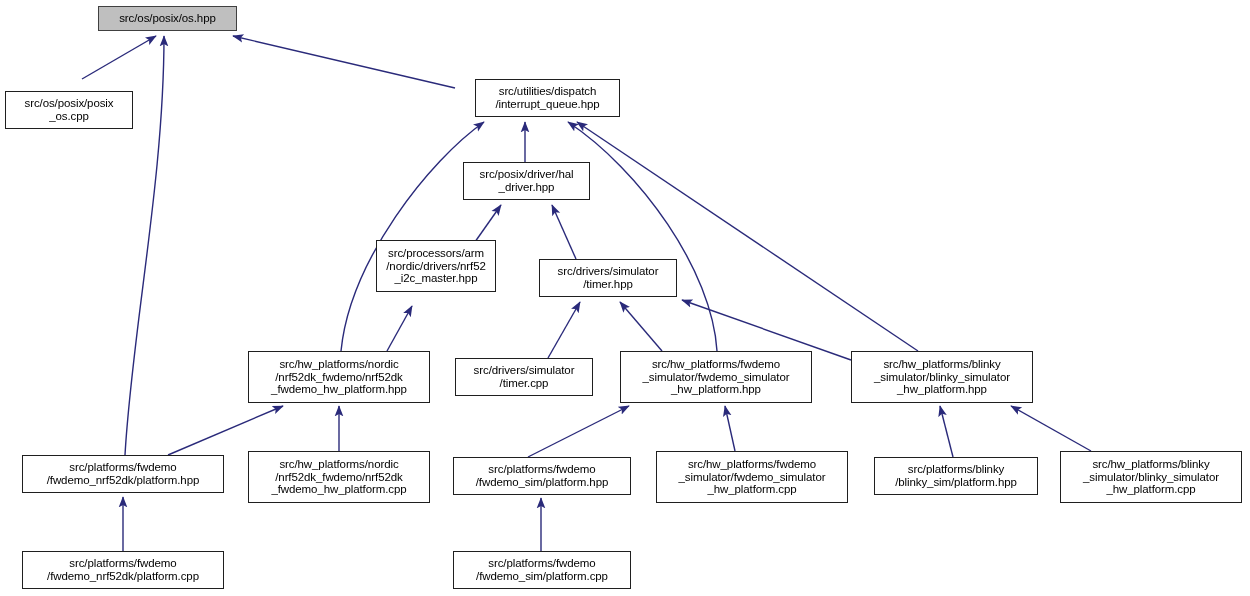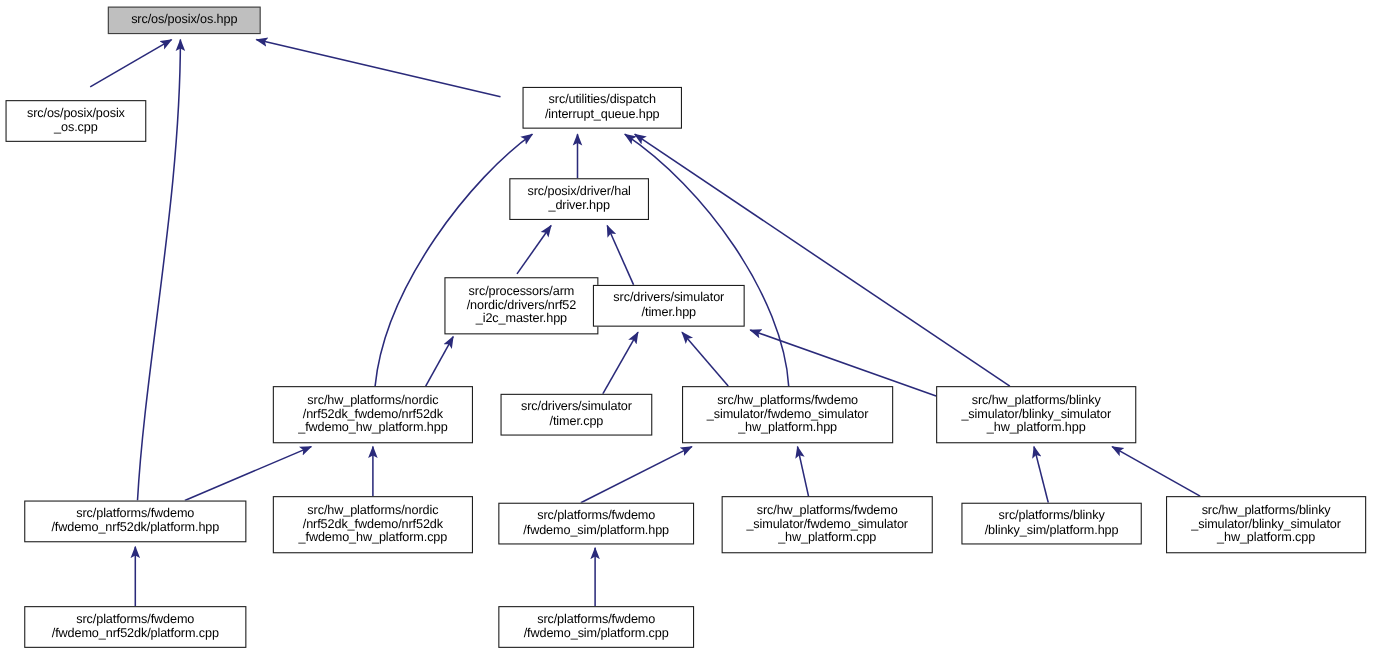--- a/index.html
+++ b/index.html
@@ -85,21 +85,21 @@
       </g>
   </svg>
   <div id="nodes-group">
       <div class="node root" style="left: 98px; top: 6px; width: 139px; height: 25px;"><span class="node-label">src/os/posix/os.hpp</span></div>
       <div class="node" style="left: 5px; top: 79px; width: 128px; height: 38px; margin-top: 12px;"><span class="node-label">src/os/posix/posix
 _os.cpp</span></div>
       <div class="node" style="left: 455px; top: 79px; width: 145px; height: 38px; margin-left: 20px;"><span class="node-label">src/utilities/dispatch
 /interrupt_queue.hpp</span></div>
       <div class="node" style="left: 463px; top: 162px; width: 127px; height: 38px;"><span class="node-label">src/posix/driver/hal
 _driver.hpp</span></div>
-      <div class="node" style="left: 376px; top: 252px; width: 140px; height: 52px; margin-left: 28px;"><span class="node-label">src/processors/arm
+      <div class="node" style="left: 376px; top: 240px; width: 120px; height: 52px;"><span class="node-label">src/processors/arm
 /nordic/drivers/nrf52
 _i2c_master.hpp</span></div>
       <div class="node" style="left: 539px; top: 259px; width: 138px; height: 38px;"><span class="node-label">src/drivers/simulator
 /timer.hpp</span></div>
       <div class="node" style="left: 248px; top: 351px; width: 182px; height: 52px;"><span class="node-label">src/hw_platforms/nordic
 /nrf52dk_fwdemo/nrf52dk
 _fwdemo_hw_platform.hpp</span></div>
       <div class="node" style="left: 455px; top: 358px; width: 138px; height: 38px;"><span class="node-label">src/drivers/simulator
 /timer.cpp</span></div>
       <div class="node" style="left: 620px; top: 351px; width: 192px; height: 52px;"><span class="node-label">src/hw_platforms/fwdemo

